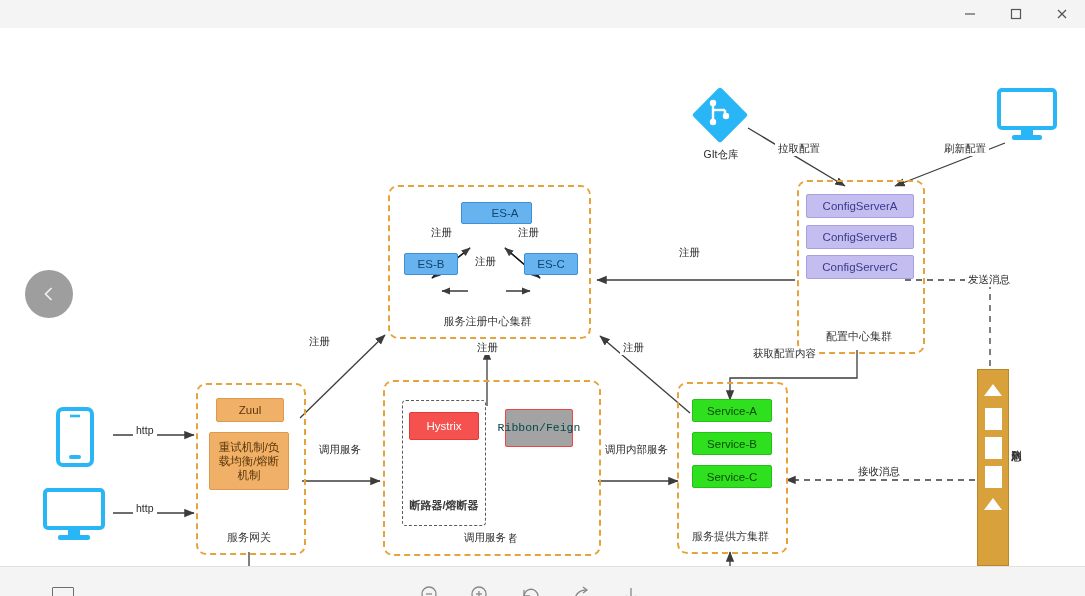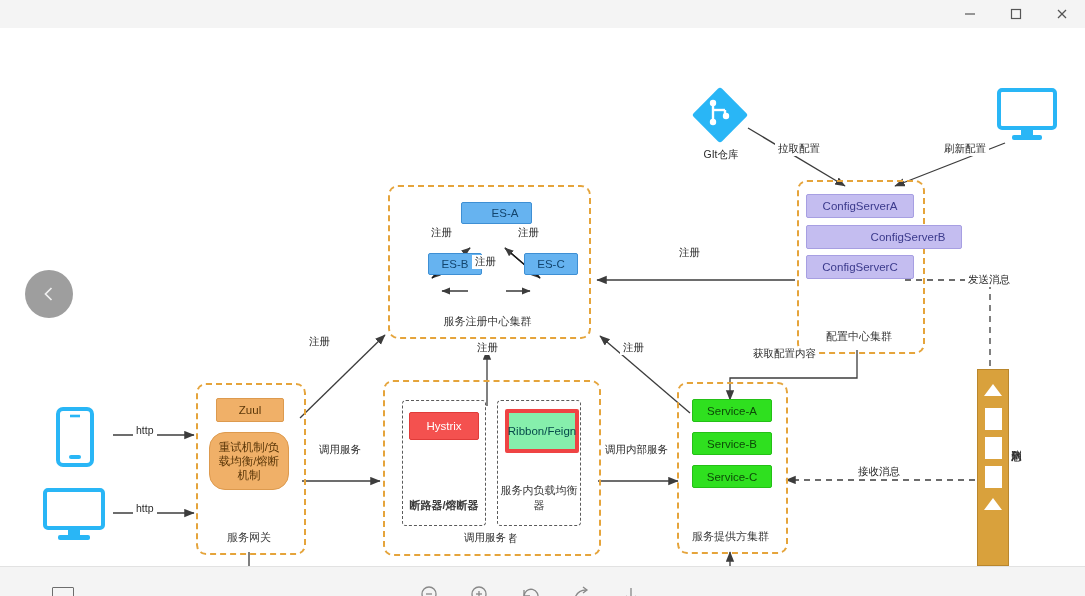--- a/index.html
+++ b/index.html
@@ -60,21 +60,21 @@
   
   .chip{
     position:absolute;display:flex;align-items:center;justify-content:center;
     font-size:11.5px;text-align:center;line-height:14px;border-radius:2px;
   }
   .chip-es{background:#66b3f0;border:1px solid #3e8fd4;color:#13456e;}
   .chip-cfg{background:#c4bdf0;border:1px solid #a79fe2;color:#3b3a8c;}
   .chip-svc{background:#2fe01f;border:1px solid #24c016;color:#0d4a08;}
   .chip-zuul{background:#f0b068;border:1px solid #dd9a4e;color:#5a3608;}
   .chip-hystrix{background:#f4514f;border:1px solid #e03b39;color:#fff;}
-  .chip-ribbon{background:#86efac;border:4px solid #ef4444;color:#05494a;}
+  .chip-ribbon{background:#a3a3a3;border:1px solid #ef4444;color:#05494a;font-family:Liberation Mono, monospace;}
 
   
   .elabel{
     position:absolute;font-size:10.5px;color:#2b2b2b;background:#fff;
     padding:0 3px;white-space:nowrap;
   }
   .vlabel{
     position:absolute;font-size:10.5px;color:#2b2b2b;
     writing-mode:vertical-rl;text-orientation:upright;letter-spacing:0px;
   }
@@ -211,49 +211,46 @@
         <rect x="3" y="4" width="58" height="38" rx="3" fill="none" stroke="#29b6f6" stroke-width="4"></rect>
         <rect x="26" y="42" width="12" height="7" fill="#29b6f6"></rect>
         <rect x="16" y="49" width="32" height="5" rx="2" fill="#29b6f6"></rect>
       </svg>
     </div>
 
     <div class="cluster" style="left:388px;top:157px;width:199px;height:150px;">
       <span class="caption">服务注册中心集群</span>
     </div>
     <div class="chip chip-es" style="left:461px;top:174px;width:52px;height:20px;padding-left:17px;">ES-A</div>
-    <div class="chip chip-es" style="left:404px;top:225px;width:52px;height:20px;margin-left:24px;">ES-B</div>
+    <div class="chip chip-es" style="left:404px;top:225px;width:52px;height:20px;">ES-B</div>
     <div class="chip chip-es" style="left:524px;top:225px;width:52px;height:20px;">ES-C</div>
     <span class="elabel" style="left:428px;top:198px;">注册</span>
     <span class="elabel" style="left:515px;top:198px;">注册</span>
     <span class="elabel" style="left:472px;top:227px;">注册</span>
 
     <div class="cluster" style="left:797px;top:152px;width:124px;height:170px;">
       <span class="caption">配置中心集群</span>
     </div>
     <div class="chip chip-cfg" style="left:806px;top:166px;width:106px;height:22px;">ConfigServerA</div>
-    <div class="chip chip-cfg" style="left:806px;top:197px;width:106px;height:22px;padding-left:48px;">ConfigServerB</div>
+    <div class="chip chip-cfg" style="left:806px;top:197px;width:106px;height:22px;">ConfigServerB</div>
     <div class="chip chip-cfg" style="left:806px;top:227px;width:106px;height:22px;">ConfigServerC</div>
 
     <div class="cluster" style="left:196px;top:355px;width:106px;height:168px;">
       <span class="caption">服务网关</span>
     </div>
     <div class="chip chip-zuul" style="left:216px;top:370px;width:66px;height:22px;">Zuul</div>
-    <div class="chip chip-zuul" style="left:209px;top:404px;width:80px;height:58px;padding:0 4px;box-sizing:border-box;border-radius:16px;">重试机制/负载均衡/熔断机制</div>
+    <div class="chip chip-zuul" style="left:209px;top:404px;width:80px;height:58px;padding:0 4px;box-sizing:border-box;">重试机制/负载均衡/熔断机制</div>
 
     <div class="cluster" style="left:383px;top:352px;width:214px;height:172px;">
       <span class="caption">服务消费者</span>
     </div>
     <div class="sub-dashed" style="left:402px;top:372px;width:82px;height:124px;font-weight:bold;">
       <span class="caption">断路器/熔断器</span>
     </div>
     <div class="chip chip-hystrix" style="left:409px;top:384px;width:68px;height:26px;">Hystrix</div>
-    <div class="sub-dashed" style="left:497px;top:372px;width:82px;height:124px;">
-      <span class="caption">服务内负载均衡器</span>
-    </div>
     <div class="chip chip-ribbon" style="left:505px;top:381px;width:66px;height:36px;">Ribbon/Feign</div>
 
     <div class="cluster" style="left:677px;top:354px;width:107px;height:168px;">
       <span class="caption">服务提供方集群</span>
     </div>
     <div class="chip chip-svc" style="left:692px;top:371px;width:78px;height:21px;">Service-A</div>
     <div class="chip chip-svc" style="left:692px;top:404px;width:78px;height:21px;">Service-B</div>
     <div class="chip chip-svc" style="left:692px;top:437px;width:78px;height:21px;">Service-C</div>
 
     <div class="mq" style="left:977px;top:341px;width:30px;height:195px;">

